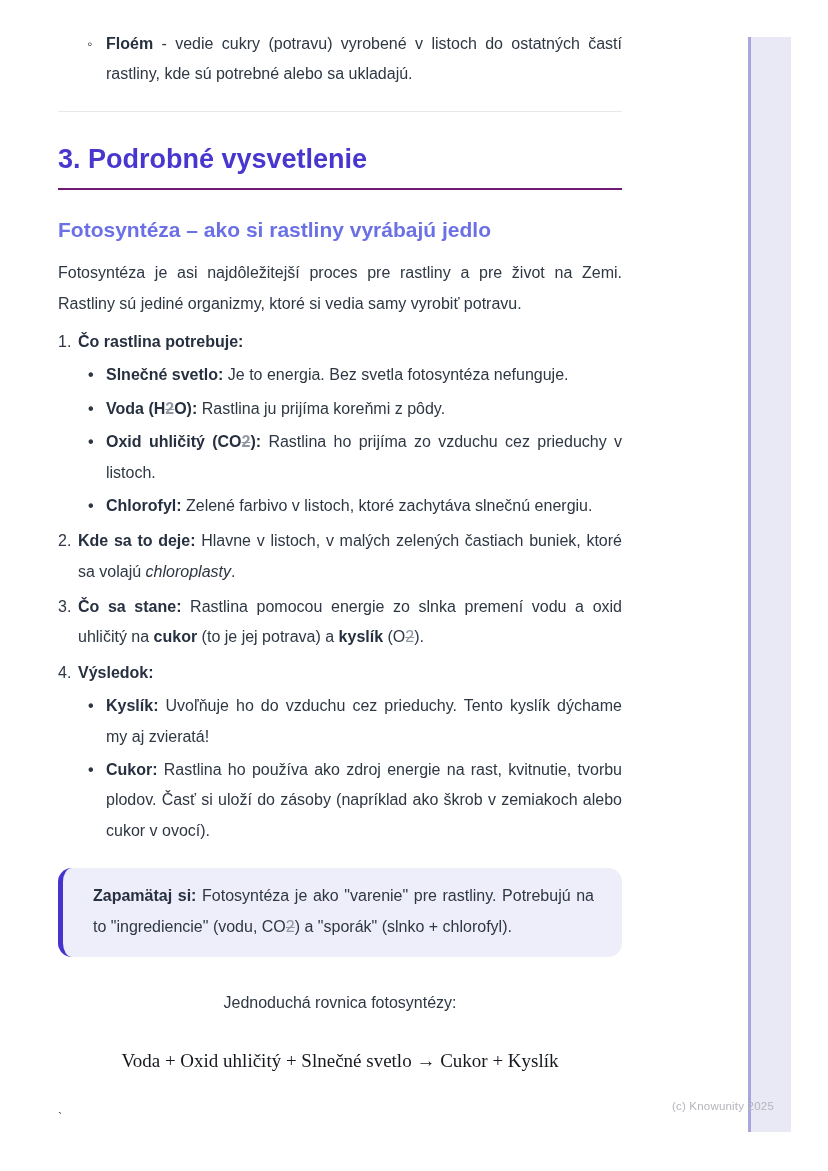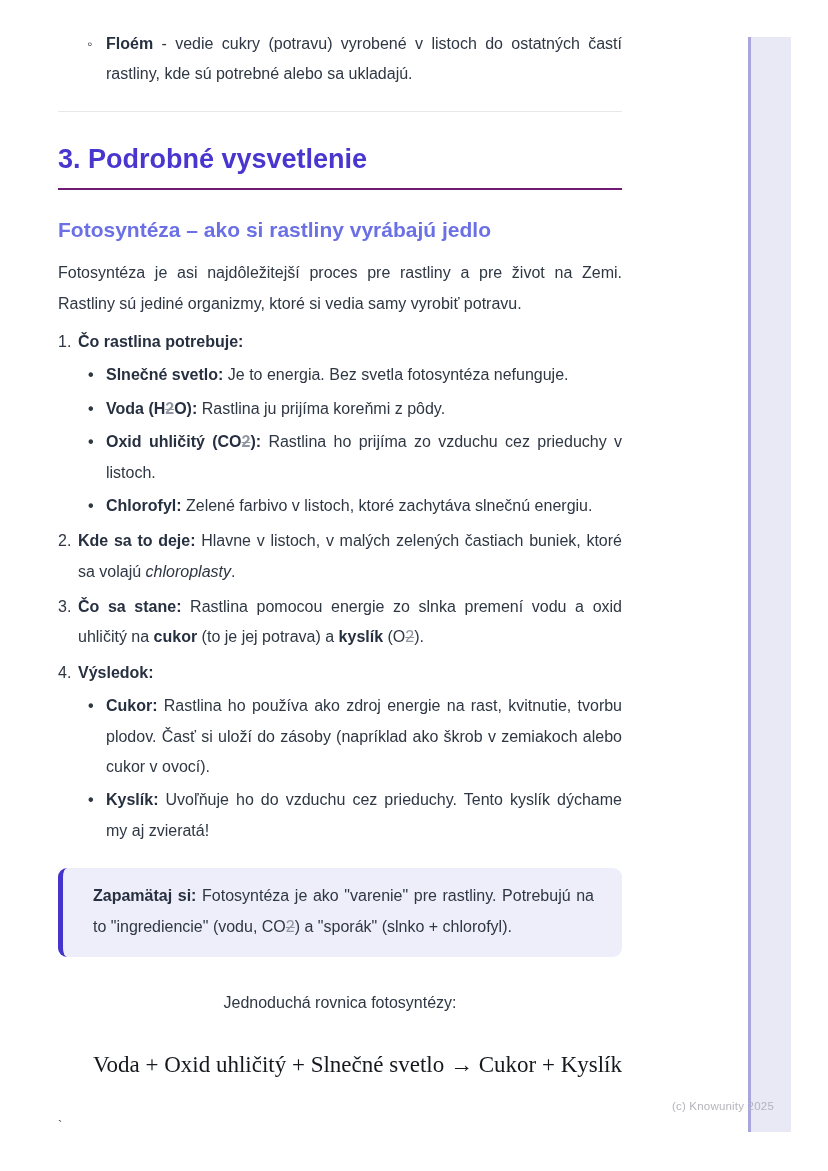--- a/index.html
+++ b/index.html
@@ -50,31 +50,31 @@
   .sub { display:flex; margin-top:3px; }
   .bmark-dot { flex:none; width:28px; padding-left:10px; }
   .bmark-dot::before { content:"•"; font-weight:700; }
   .sub .sub-text { flex:1; text-align:justify; }
 
   
   .callout {
     margin-top:22px;
     background:#eeeefb;
     border-left:5px solid #4434cd;
-    border-radius:9px;
+    border-radius:14px;
     padding:13px 28px 15px 30px;
   }
   .callout p { text-align:justify; }
 
   .eq-label { margin-top:31px;text-align:center; }
   .formula {
     margin-top:25px;
-    text-align:right;
+    text-align:center;
     font-family:"Liberation Serif", serif;
-    font-size:23px;
+    font-size:19px;
     color:#15181d;
   }
   .stray { margin-top:27px; font-size:13px; color:#4a4f58; }
 
   
   .scroll-strip {
     position:absolute;
     left:748px; top:37px;
     width:43px; height:1095px;
     background:#e9e8f5;
@@ -151,26 +151,26 @@
       </div>
     </div>
 
     <div class="step">
       <span class="num">4.</span>
       <div class="sbody">
         <p><strong>Výsledok:</strong></p>
 
         <div class="sub">
           <span class="bmark-dot"></span>
-          <p class="sub-text"><strong>Cukor:</strong><span> Rastlina ho používa ako zdroj energie na rast, kvitnutie, tvorbu plodov. Časť si uloží do zásoby (napríklad ako škrob v zemiakoch alebo cukor v ovocí).</span></p>
+          <p class="sub-text"><strong>Kyslík:</strong><span> Uvoľňuje ho do vzduchu cez prieduchy. Tento kyslík dýchame my aj zvieratá!</span></p>
         </div>
 
         <div class="sub">
           <span class="bmark-dot"></span>
-          <p class="sub-text"><strong>Kyslík:</strong><span> Uvoľňuje ho do vzduchu cez prieduchy. Tento kyslík dýchame my aj zvieratá!</span></p>
+          <p class="sub-text"><strong>Cukor:</strong><span> Rastlina ho používa ako zdroj energie na rast, kvitnutie, tvorbu plodov. Časť si uloží do zásoby (napríklad ako škrob v zemiakoch alebo cukor v ovocí).</span></p>
         </div>
       </div>
     </div>
 
   </div>
 
   <div class="callout">
     <p><strong>Zapamätaj si:</strong><span> Fotosyntéza je ako "varenie" pre rastliny. Potrebujú na to "ingrediencie" (vodu, CO</span><s class="struck">2</s><span>) a "sporák" (slnko + chlorofyl).</span></p>
   </div>
 

